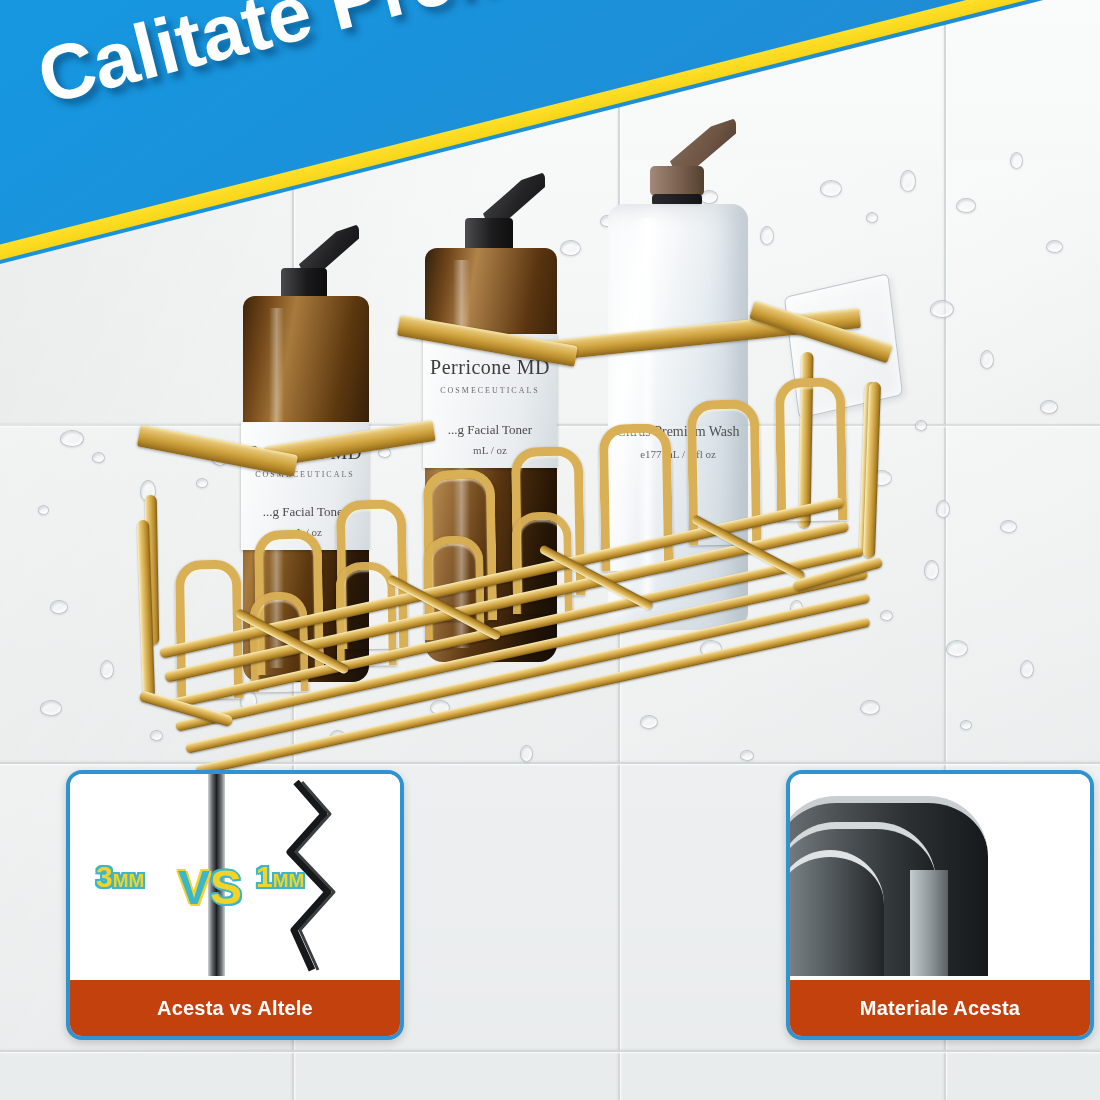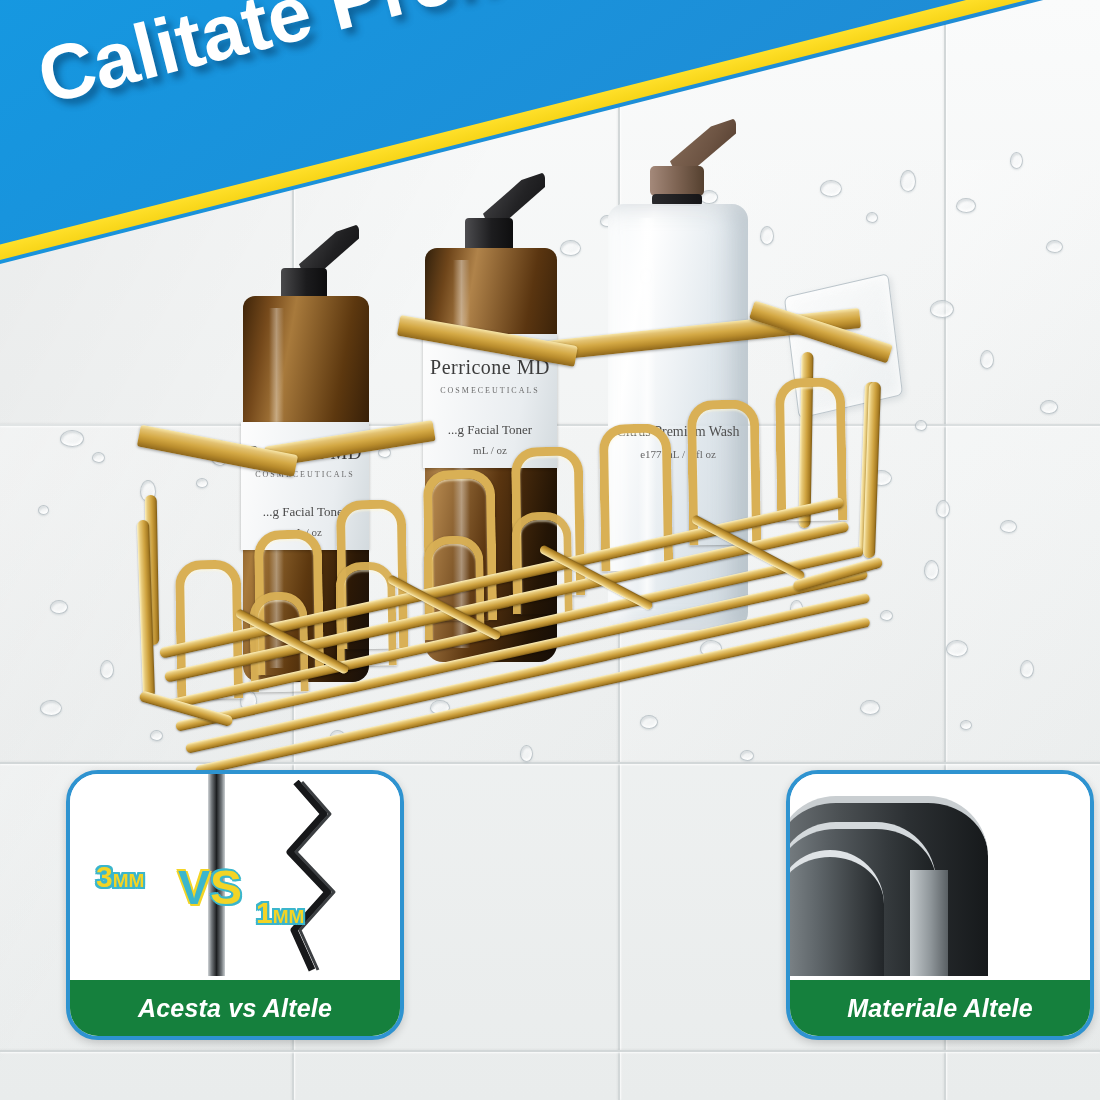--- a/index.html
+++ b/index.html
@@ -77,26 +77,26 @@
     box-shadow:0 1px 2px rgba(0,0,0,.35);}
   .gold-wire.vert{background:linear-gradient(90deg,#fcefbc 0%,#e7c978 22%,#cfa340 55%,#a87d24 85%,#7c5a16 100%);}
   .u-loop{position:absolute;border:9px solid transparent;border-radius:26px 26px 0 0;
     border-bottom:none;
     border-top-color:#d9b055;border-left-color:#d9b055;border-right-color:#d9b055;
     box-shadow:0 1px 3px rgba(0,0,0,.3), inset 0 2px 2px rgba(255,248,215,.55);}
 
   
   .cards{position:absolute;left:0;top:770px;width:1100px;height:275px;}
   .card{position:absolute;top:0;height:262px;
-    border:4px solid #2e93d0;border-radius:32px;background:#ffffff;overflow:hidden;
+    border:4px solid #2e93d0;border-radius:16px;background:#ffffff;overflow:hidden;
     box-shadow:0 3px 8px rgba(0,0,0,.18);}
   .card-media{position:absolute;left:0;right:0;top:0;height:202px;background:#fff;overflow:hidden;}
   .card-label{position:absolute;left:0;right:0;bottom:0;height:56px;
-    background:#15803d;color:#fff;display:flex;align-items:center;justify-content:center;
-    font-size:25px;font-weight:bold;letter-spacing:.2px;font-style:italic;}
+    background:#c2410c;color:#fff;display:flex;align-items:center;justify-content:center;
+    font-size:20px;font-weight:bold;letter-spacing:.2px;}
 
   
   .thick-rod{position:absolute;left:138px;top:0;width:17px;height:202px;
     background:linear-gradient(90deg,#cfd3d6 0%,#6f7478 22%,#1d1f21 50%,#6c7175 78%,#c9ced1 100%);}
   .thin-zig{position:absolute;left:196px;top:6px;width:90px;height:192px;}
   .mm{position:absolute;font-size:30px;font-weight:bold;color:#f3d426;
     text-shadow:-2px 0 #3bb6cc,0 2px #3bb6cc,2px 0 #3bb6cc,0 -2px #3bb6cc,
                 -2px -2px #3bb6cc,2px 2px #3bb6cc,2px -2px #3bb6cc,-2px 2px #3bb6cc;}
   .mm .unit{font-size:19px;}
   .vs{position:absolute;font-size:48px;font-weight:bold;line-height:1;}
@@ -315,21 +315,21 @@
         <svg class="thin-zig" viewBox="0 0 90 192">
           <polyline points="30,2 58,34 24,72 62,112 28,150 46,190" fill="none" stroke="#17181a" stroke-width="7" stroke-linejoin="round"></polyline>
           <polyline points="36,2 64,34 30,72 68,112 34,150 52,190" fill="none" stroke="#3c3f42" stroke-width="3" stroke-linejoin="round"></polyline>
         </svg>
         <div class="mm" style="left:26px;top:86px;">
           <span data-bind="cards.0.left_value">3</span><span class="unit" data-bind="cards.0.left_unit">MM</span>
         </div>
         <div class="vs" style="left:108px;top:90px;">
           <span class="v" data-bind="cards.0.vs_v">V</span><span class="s" data-bind="cards.0.vs_s">S</span>
         </div>
-        <div class="mm" style="left:186px;top:86px;margin-top:36px;">
+        <div class="mm" style="left:186px;top:86px;">
           <span data-bind="cards.0.right_value">1</span><span class="unit" data-bind="cards.0.right_unit">MM</span>
         </div>
       </div>
       <div class="card-label" data-bind="cards.0.label">Acesta vs Altele</div>
     </div>
 
 
     <div class="card" style="left:786px;width:300px;">
       <div class="card-media">
         <div class="tube" style="left:-14px;top:22px;width:212px;height:186px;
@@ -337,17 +337,17 @@
                     border-top:7px solid #c9ced1;"></div>
         <div class="tube" style="left:-14px;top:48px;width:160px;height:160px;
                     background:linear-gradient(90deg,#7d8488 0%,#565c60 34%,#34393c 70%,#1c2022 100%);
                     border-top:7px solid #d4d9dc;"></div>
         <div class="tube" style="left:-14px;top:76px;width:108px;height:132px;
                     background:linear-gradient(90deg,#868d91 0%,#5f666a 38%,#3b4043 74%,#222629 100%);
                     border-top:7px solid #dfe3e6;"></div>
         <div class="tube" style="left:120px;top:96px;width:38px;height:108px;border-radius:0;
                     background:linear-gradient(90deg,#c4cacd,#8e9599 55%,#5a6064);"></div>
       </div>
-      <div class="card-label" data-bind="cards.2.label">Materiale Altele</div>
+      <div class="card-label" data-bind="cards.2.label">Materiale Acesta</div>
     </div>
   </div>
 
 </div>
 
 </body></html>

